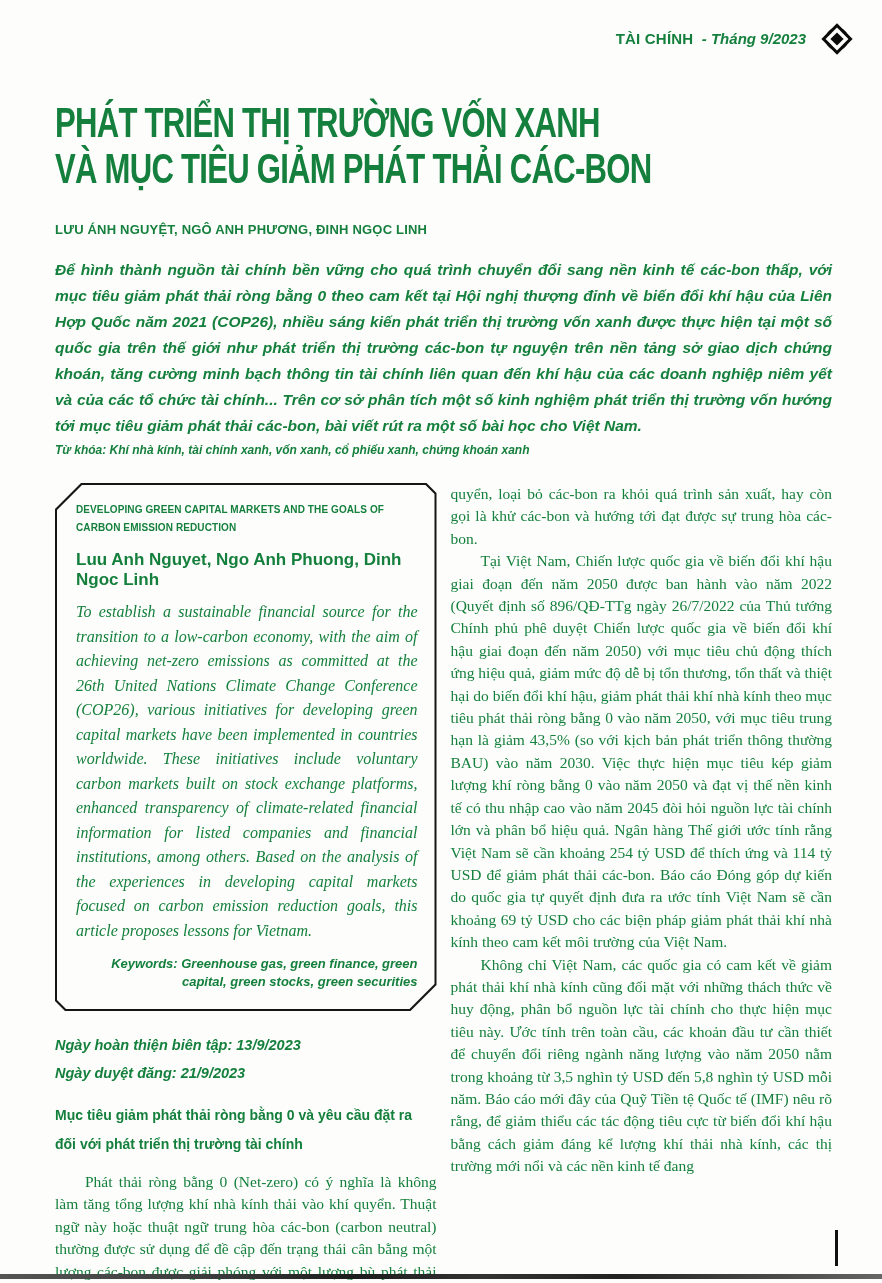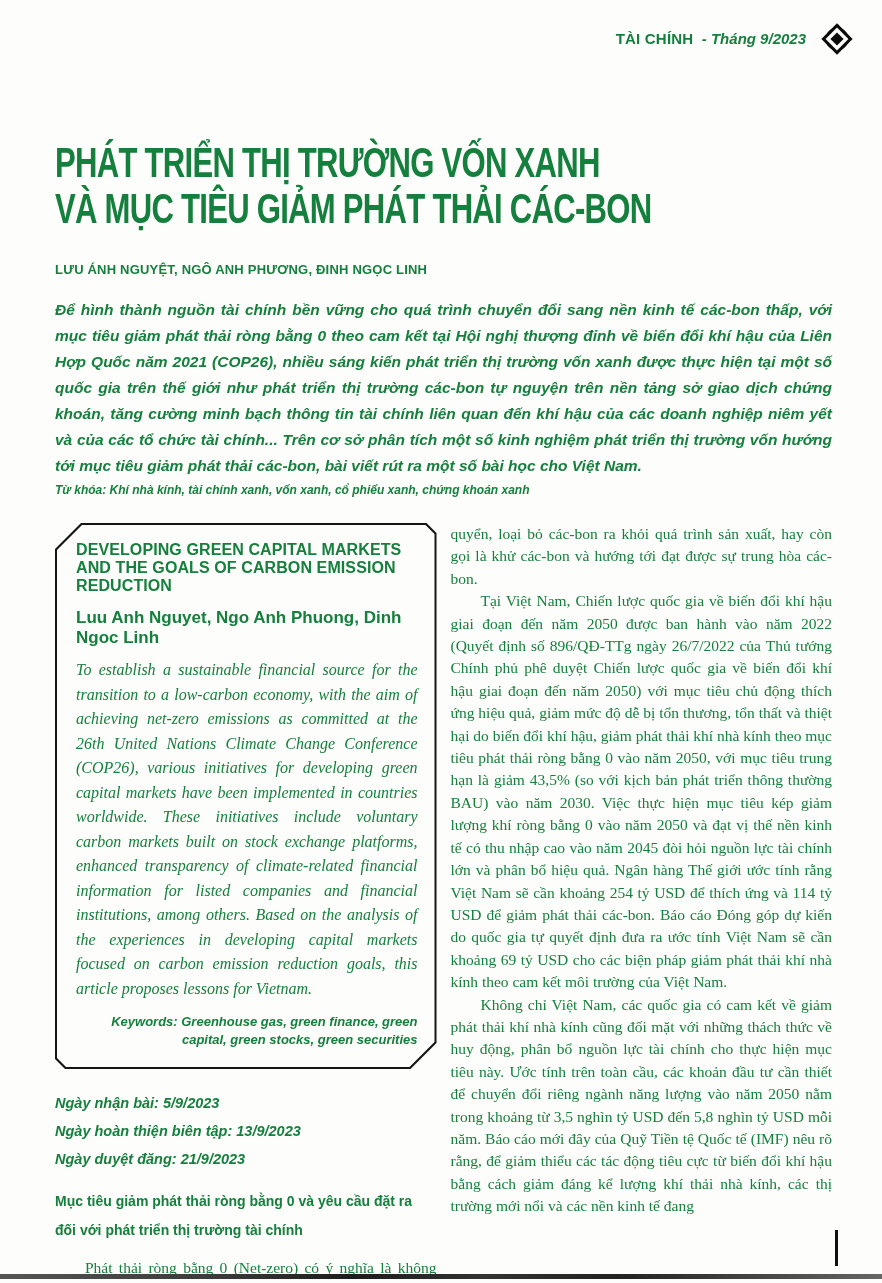--- a/index.html
+++ b/index.html
@@ -17,21 +17,21 @@
   
   .journal-header{
     position:absolute;top:22px;right:28px;
     display:flex;align-items:center;gap:14px;
   }
   .journal-header .jname{font-weight:bold;font-size:15px;letter-spacing:.2px;}
   .journal-header .jissue{font-style:italic;font-weight:bold;font-size:15px;margin-left:4px;}
   .logo{width:34px;height:34px;display:block;}
 
   
-  .title-block{padding-top:100px;margin-top:40px;}
+  .title-block{padding-top:100px;}
   .title-line{
     font-weight:bold;font-size:42px;line-height:46px;
     letter-spacing:-1px;white-space:nowrap;
     transform:scaleX(.74);transform-origin:left center;
   }
   .authors{margin-top:30px;font-size:13px;font-weight:bold;letter-spacing:.2px;}
 
   
   .abstract-vi{
     margin-top:20px;
@@ -54,21 +54,21 @@
     background:#151515;
     clip-path:polygon(26px 0, calc(100% - 10px) 0, 100% 10px, 100% calc(100% - 26px), calc(100% - 26px) 100%, 10px 100%, 0 calc(100% - 10px), 0 26px);
     padding:2px;
   }
   .en-box-inner{
     background:#fdfdfb;
     clip-path:polygon(25px 0, calc(100% - 9px) 0, 100% 9px, 100% calc(100% - 25px), calc(100% - 25px) 100%, 9px 100%, 0 calc(100% - 9px), 0 25px);
     padding:16px 17px 18px 19px;
     box-sizing:border-box;
   }
-  .en-box-title{font-weight:bold;font-size:16px;line-height:18px;letter-spacing:.1px;}
+  .en-box-title{font-weight:bold;font-size:10px;line-height:18px;letter-spacing:.1px;}
   .en-box-authors{margin-top:13px;font-weight:bold;font-size:17px;}
   .en-box-abstract{
     margin-top:10px;
     font-family:"Liberation Serif", serif;
     font-style:italic;font-size:16px;line-height:24.5px;
     text-align:justify;
   }
   .en-box-keywords{margin-top:12px;font-style:italic;font-weight:bold;font-size:13px;line-height:18px;text-align:right;}
 
   
@@ -132,21 +132,20 @@
         <div class="en-box-outer">
           <div class="en-box-inner">
             <div class="en-box-title">DEVELOPING GREEN CAPITAL MARKETS AND THE GOALS OF CARBON EMISSION REDUCTION</div>
             <div class="en-box-authors">Luu Anh Nguyet, Ngo Anh Phuong, Dinh Ngoc Linh</div>
             <div class="en-box-abstract">To establish a sustainable financial source for the transition to a low-carbon economy, with the aim of achieving net-zero emissions as committed at the 26th United Nations Climate Change Conference (COP26), various initiatives for developing green capital markets have been implemented in countries worldwide. These initiatives include voluntary carbon markets built on stock exchange platforms, enhanced transparency of climate-related financial information for listed companies and financial institutions, among others. Based on the analysis of the experiences in developing capital markets focused on carbon emission reduction goals, this article proposes lessons for Vietnam.</div>
             <div class="en-box-keywords">Keywords: Greenhouse gas, green finance, green capital, green stocks, green securities</div>
           </div>
         </div>
 
         <div class="dates">
-          <div>Ngày nhận bài: 5/9/2023</div>
           <div>Ngày hoàn thiện biên tập: 13/9/2023</div>
           <div>Ngày duyệt đăng: 21/9/2023</div>
         </div>
 
         <div class="section-heading">Mục tiêu giảm phát thải ròng bằng 0 và yêu cầu đặt ra đối với phát triển thị trường tài chính</div>
 
         <div class="body-para indent left-body">Phát thải ròng bằng 0 (Net-zero) có ý nghĩa là không làm tăng tổng lượng khí nhà kính thải vào khí quyển. Thuật ngữ này hoặc thuật ngữ trung hòa các-bon (carbon neutral) thường được sử dụng để đề cập đến trạng thái cân bằng một lượng các-bon được giải phóng với một lượng bù phát thải các-bon tương đương. Để đạt được trạng thái này, các nền kinh tế cần trải qua quá trình giảm lượng các-bon vào khí</div>
 
       </div>
 

